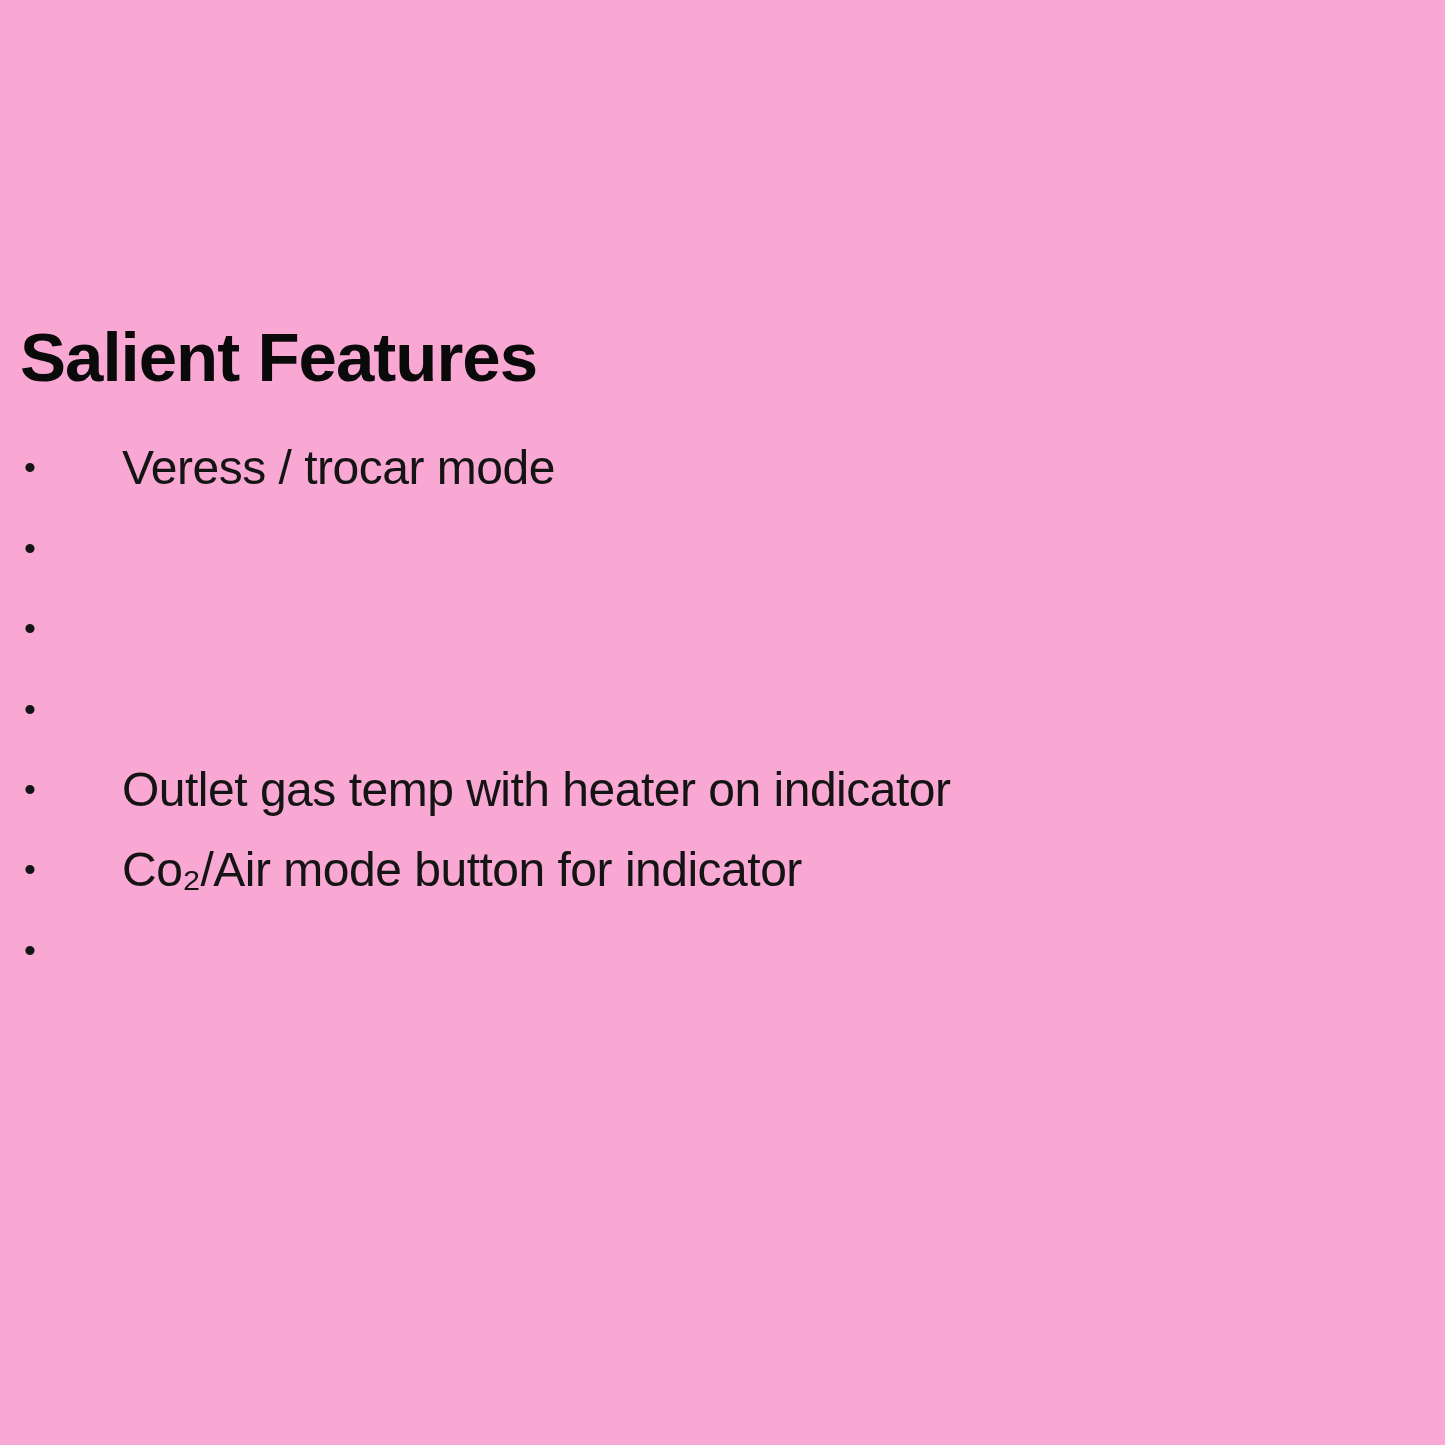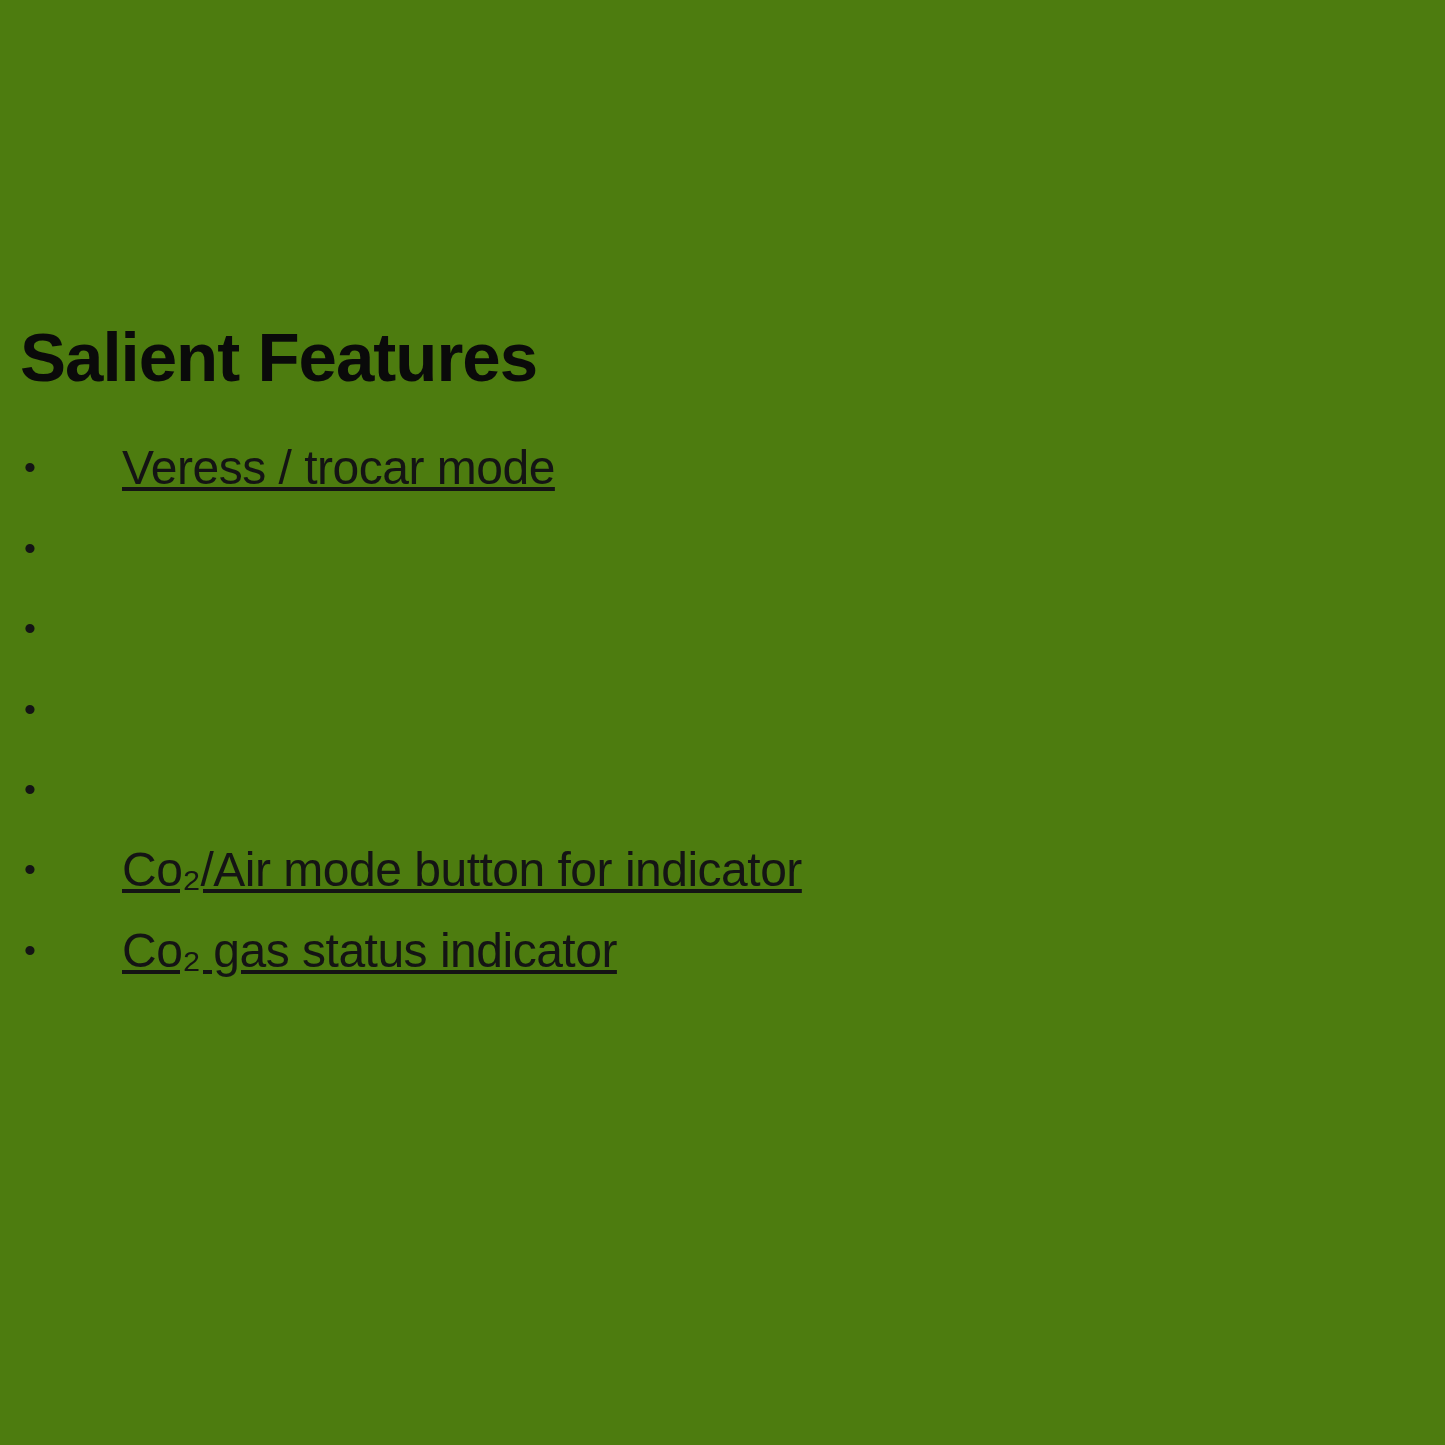--- a/index.html
+++ b/index.html
@@ -4,21 +4,21 @@
 <style>
   html, body {
     margin: 0;
     padding: 0;
     background: #ffffff;
   }
   .page {
     position: relative;
     width: 1445px;
     height: 1445px;
-    background: #4d7c0f;
+    background: #f9a8d4;
     color: #000000;
     font-family: "Liberation Sans", "DejaVu Sans", sans-serif;
     box-sizing: border-box;
     overflow: hidden;
   }
   .content {
     position: absolute;
     top: 322px;
     left: 20px;
     right: 25px;
@@ -48,21 +48,20 @@
   .bullet {
     flex: 0 0 98px;
     font-size: 34px;
     line-height: 2.1;
     padding-left: 4px;
     color: #141414;
   }
   .feature-text {
     max-width: 1240px;
     letter-spacing: -0.5px;
-    text-decoration: underline;
   }
 </style>
 </head>
 <body>
 
 <div class="page">
   <div class="content">
     <h1 class="page-title">Salient Features</h1>
     <ul class="features-list" id="features-list">
   <li class="feature">
@@ -77,26 +76,26 @@
   <li class="feature">
     <span class="bullet">•</span>
   </li>
 
   <li class="feature">
     <span class="bullet">•</span>
   </li>
 
   <li class="feature">
     <span class="bullet">•</span>
+    <span class="feature-text">Outlet gas temp with heater on indicator</span>
   </li>
 
   <li class="feature">
     <span class="bullet">•</span>
     <span class="feature-text">Co₂/Air mode button for indicator</span>
   </li>
 
   <li class="feature">
     <span class="bullet">•</span>
-    <span class="feature-text">Co₂ gas status indicator</span>
   </li>
 </ul>
   </div>
 </div>
 
 </body></html>

